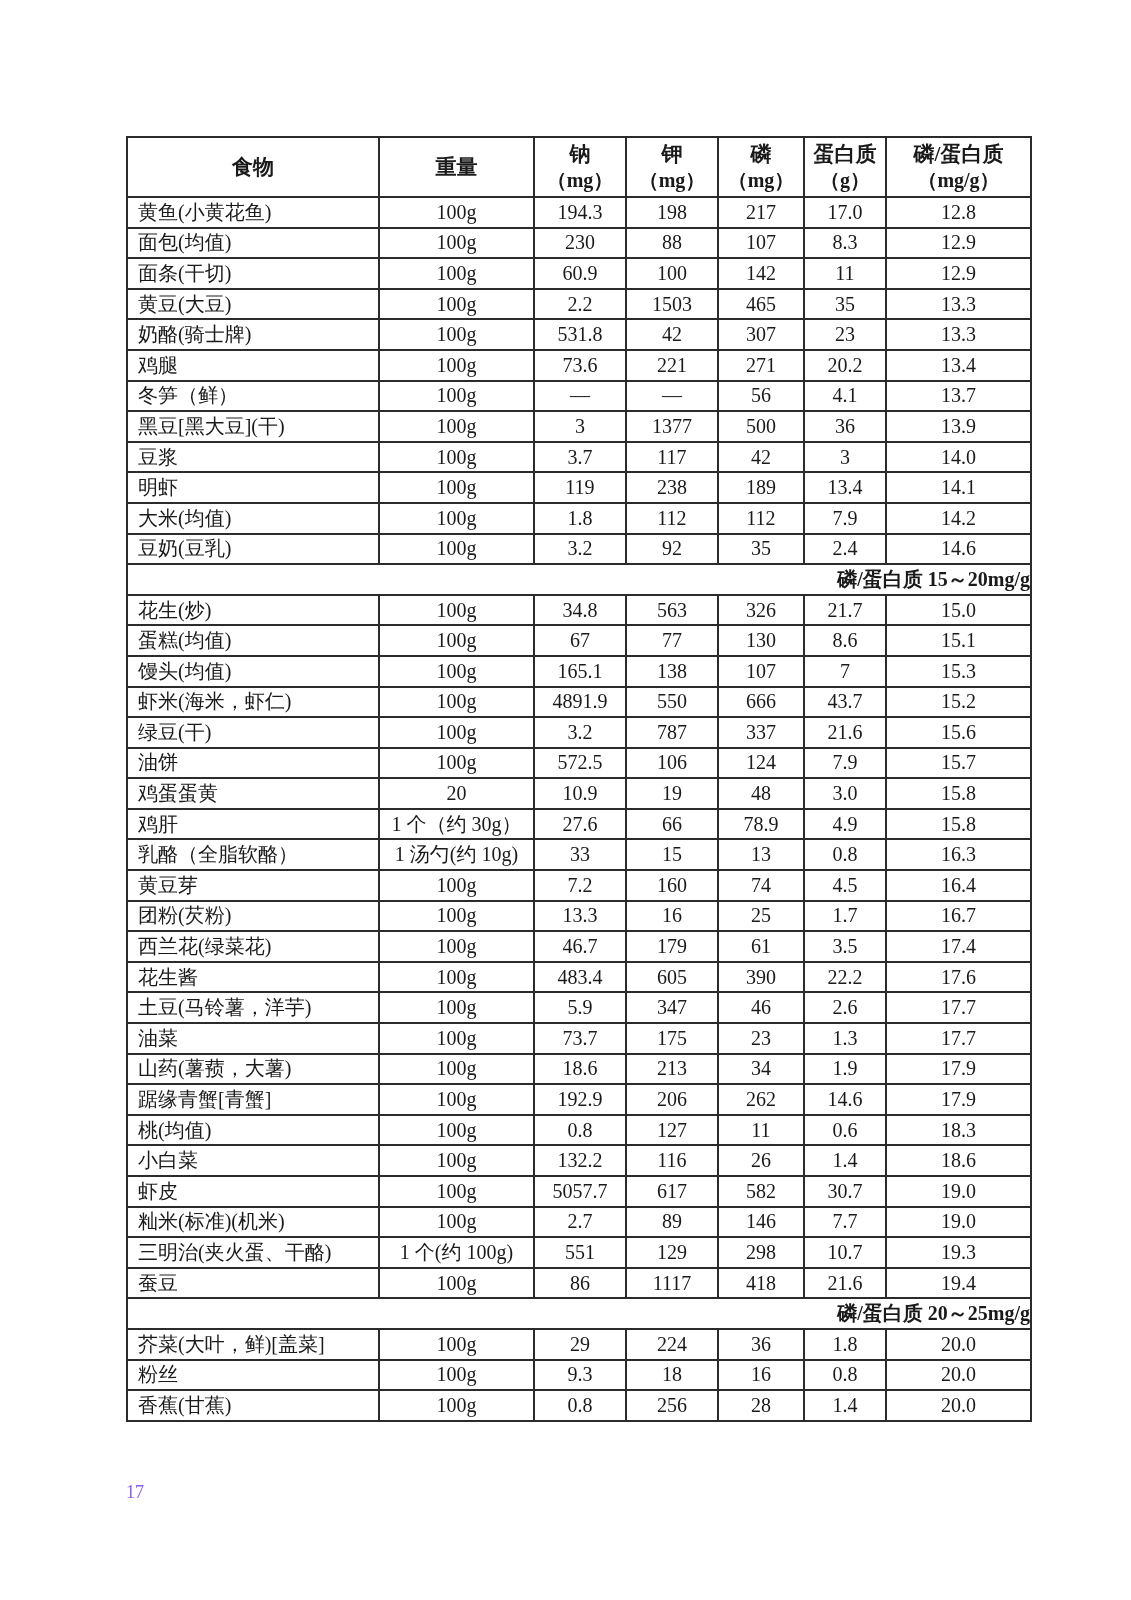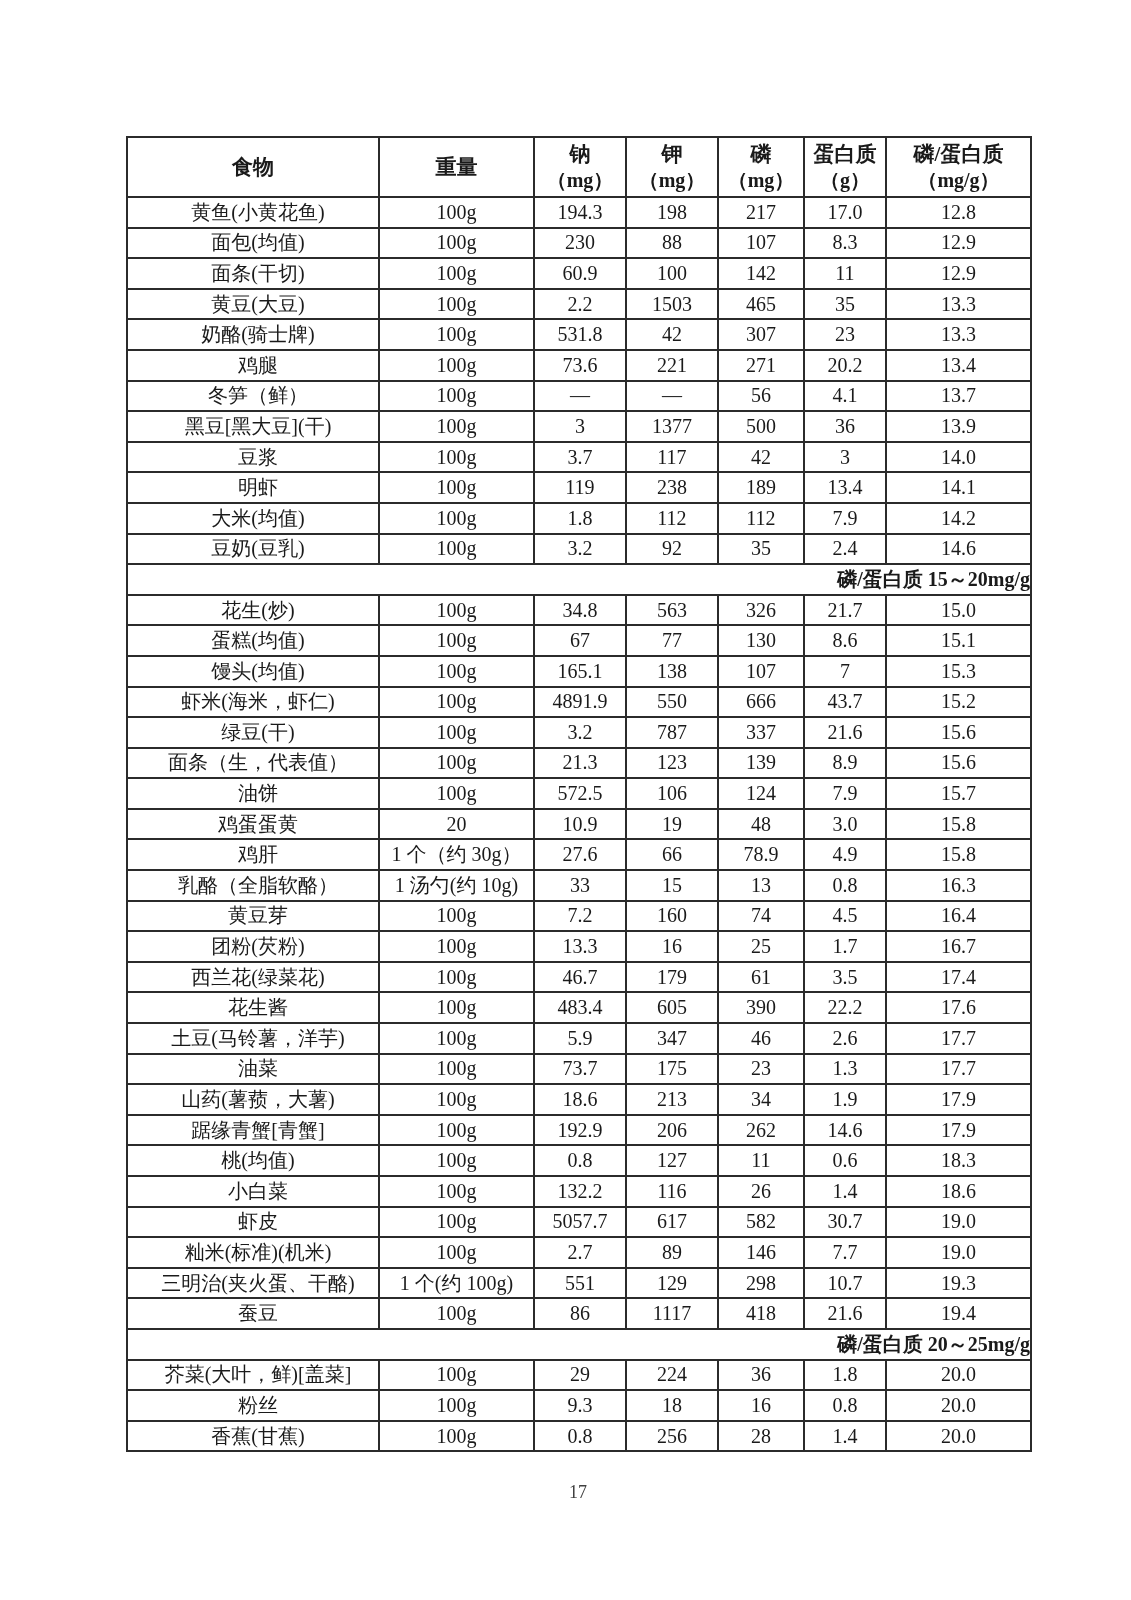--- a/index.html
+++ b/index.html
@@ -45,37 +45,37 @@
     display: block;
     font-size: 20px;
   }
   .nutrition-table tbody td {
     height: 28.6px;
     font-size: 20px;
     text-align: center;
     font-weight: normal;
   }
   .nutrition-table tbody td.food-cell {
-    text-align: center;
+    text-align: left;
     padding-left: 10px;
   }
   .nutrition-table tbody tr.section-row td {
     text-align: right;
     padding-left: 8px;
     font-weight: bold;
     font-size: 20px;
   }
   .page-number {
     position: absolute;
     top: 1482px;
     left: 126px;
     width: 904px;
-    text-align: center;
+    text-align: left;
     font-size: 18px;
-    color: #404040;
+    color: #8b5cf6;
   }
 </style>
 </head>
 <body>
 
 <div class="page">
 
   <table class="nutrition-table">
     <colgroup>
       <col style="width:252px">
@@ -267,29 +267,20 @@
         <tr>
           <td class="food-cell">绿豆(干)</td>
           <td class="weight-cell">100g</td>
           <td class="sodium-cell">3.2</td>
           <td class="potassium-cell">787</td>
           <td class="phosphorus-cell">337</td>
           <td class="protein-cell">21.6</td>
           <td class="ratio-cell">15.6</td>
         </tr>
         <tr>
-          <td class="food-cell">面条（生，代表值）</td>
-          <td class="weight-cell">100g</td>
-          <td class="sodium-cell">21.3</td>
-          <td class="potassium-cell">123</td>
-          <td class="phosphorus-cell">139</td>
-          <td class="protein-cell">8.9</td>
-          <td class="ratio-cell">15.6</td>
-        </tr>
-        <tr>
           <td class="food-cell">油饼</td>
           <td class="weight-cell">100g</td>
           <td class="sodium-cell">572.5</td>
           <td class="potassium-cell">106</td>
           <td class="phosphorus-cell">124</td>
           <td class="protein-cell">7.9</td>
           <td class="ratio-cell">15.7</td>
         </tr>
         <tr>
           <td class="food-cell">鸡蛋蛋黄</td>

